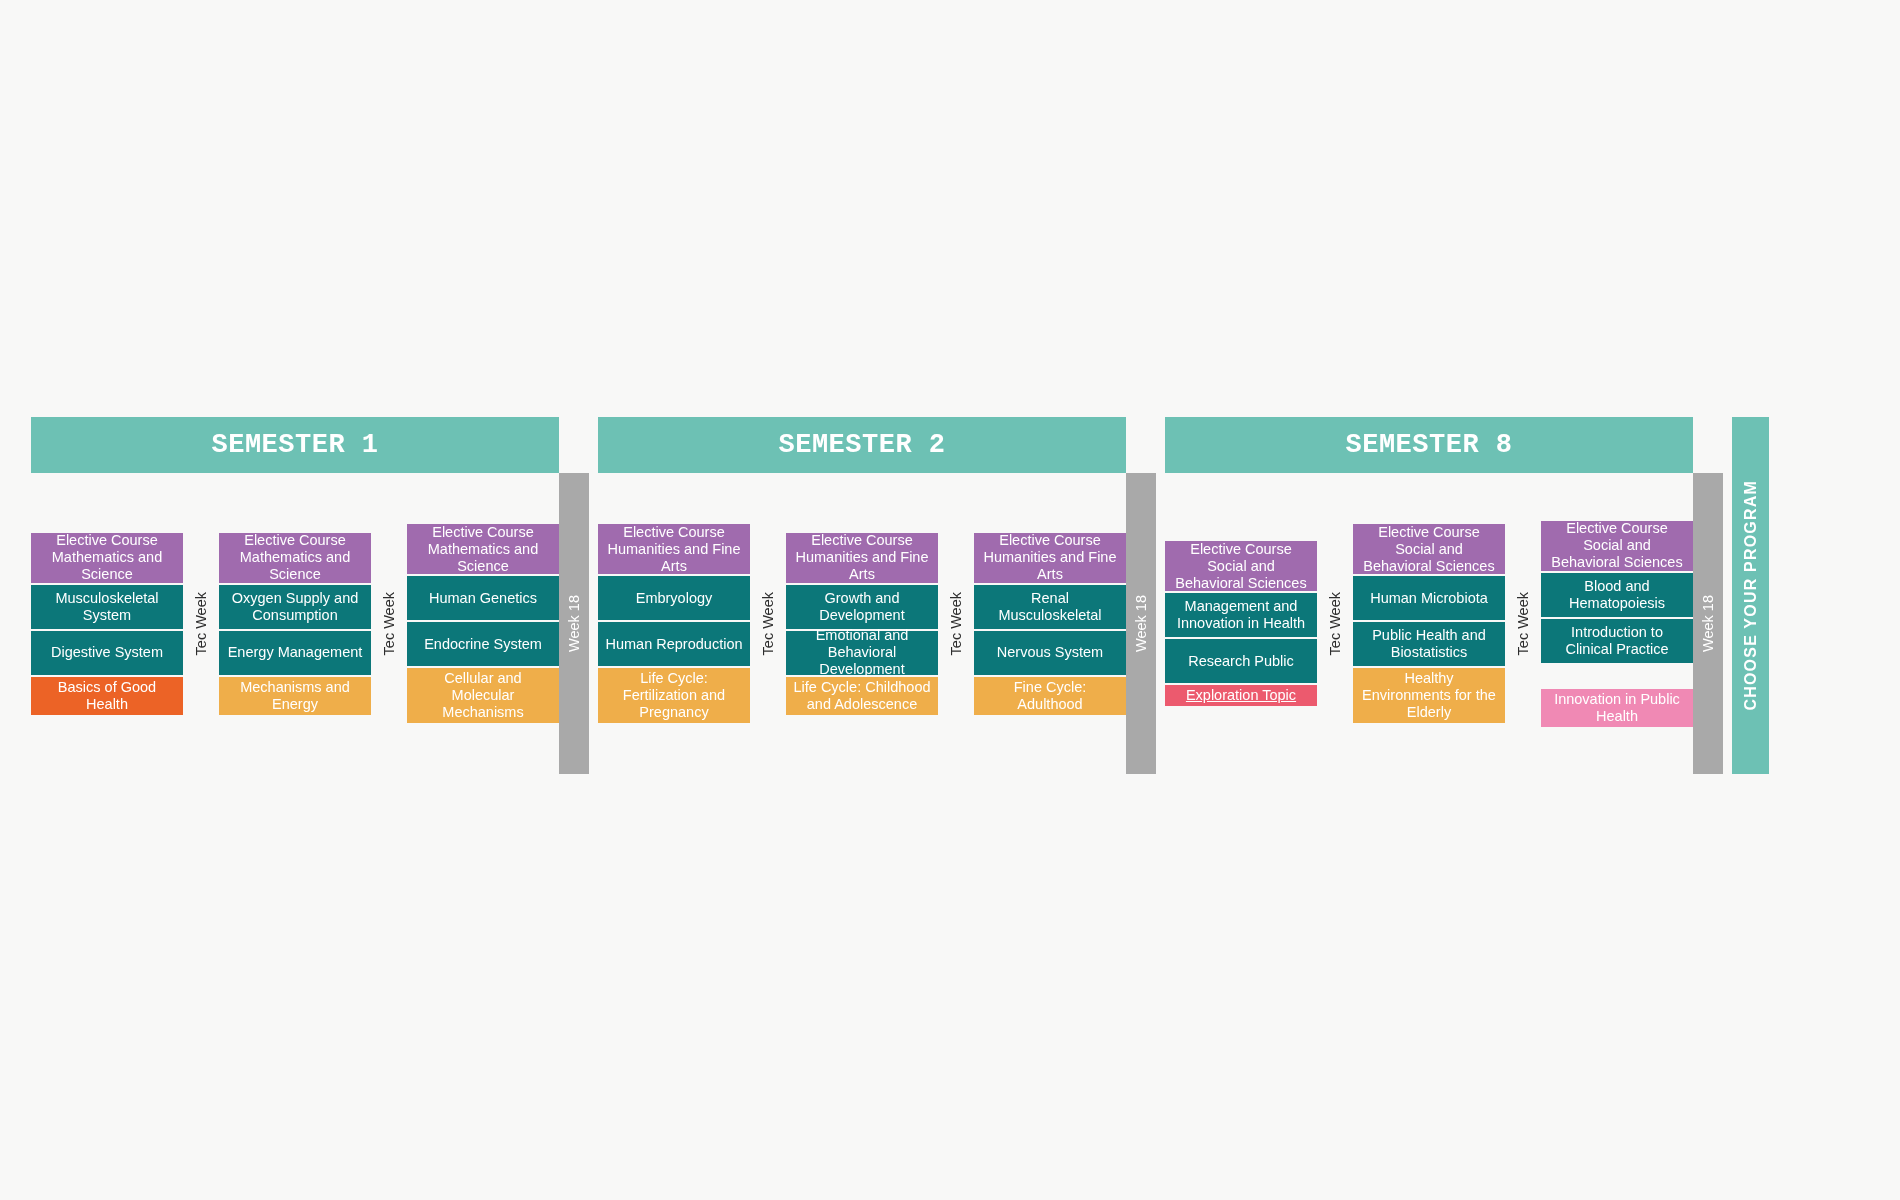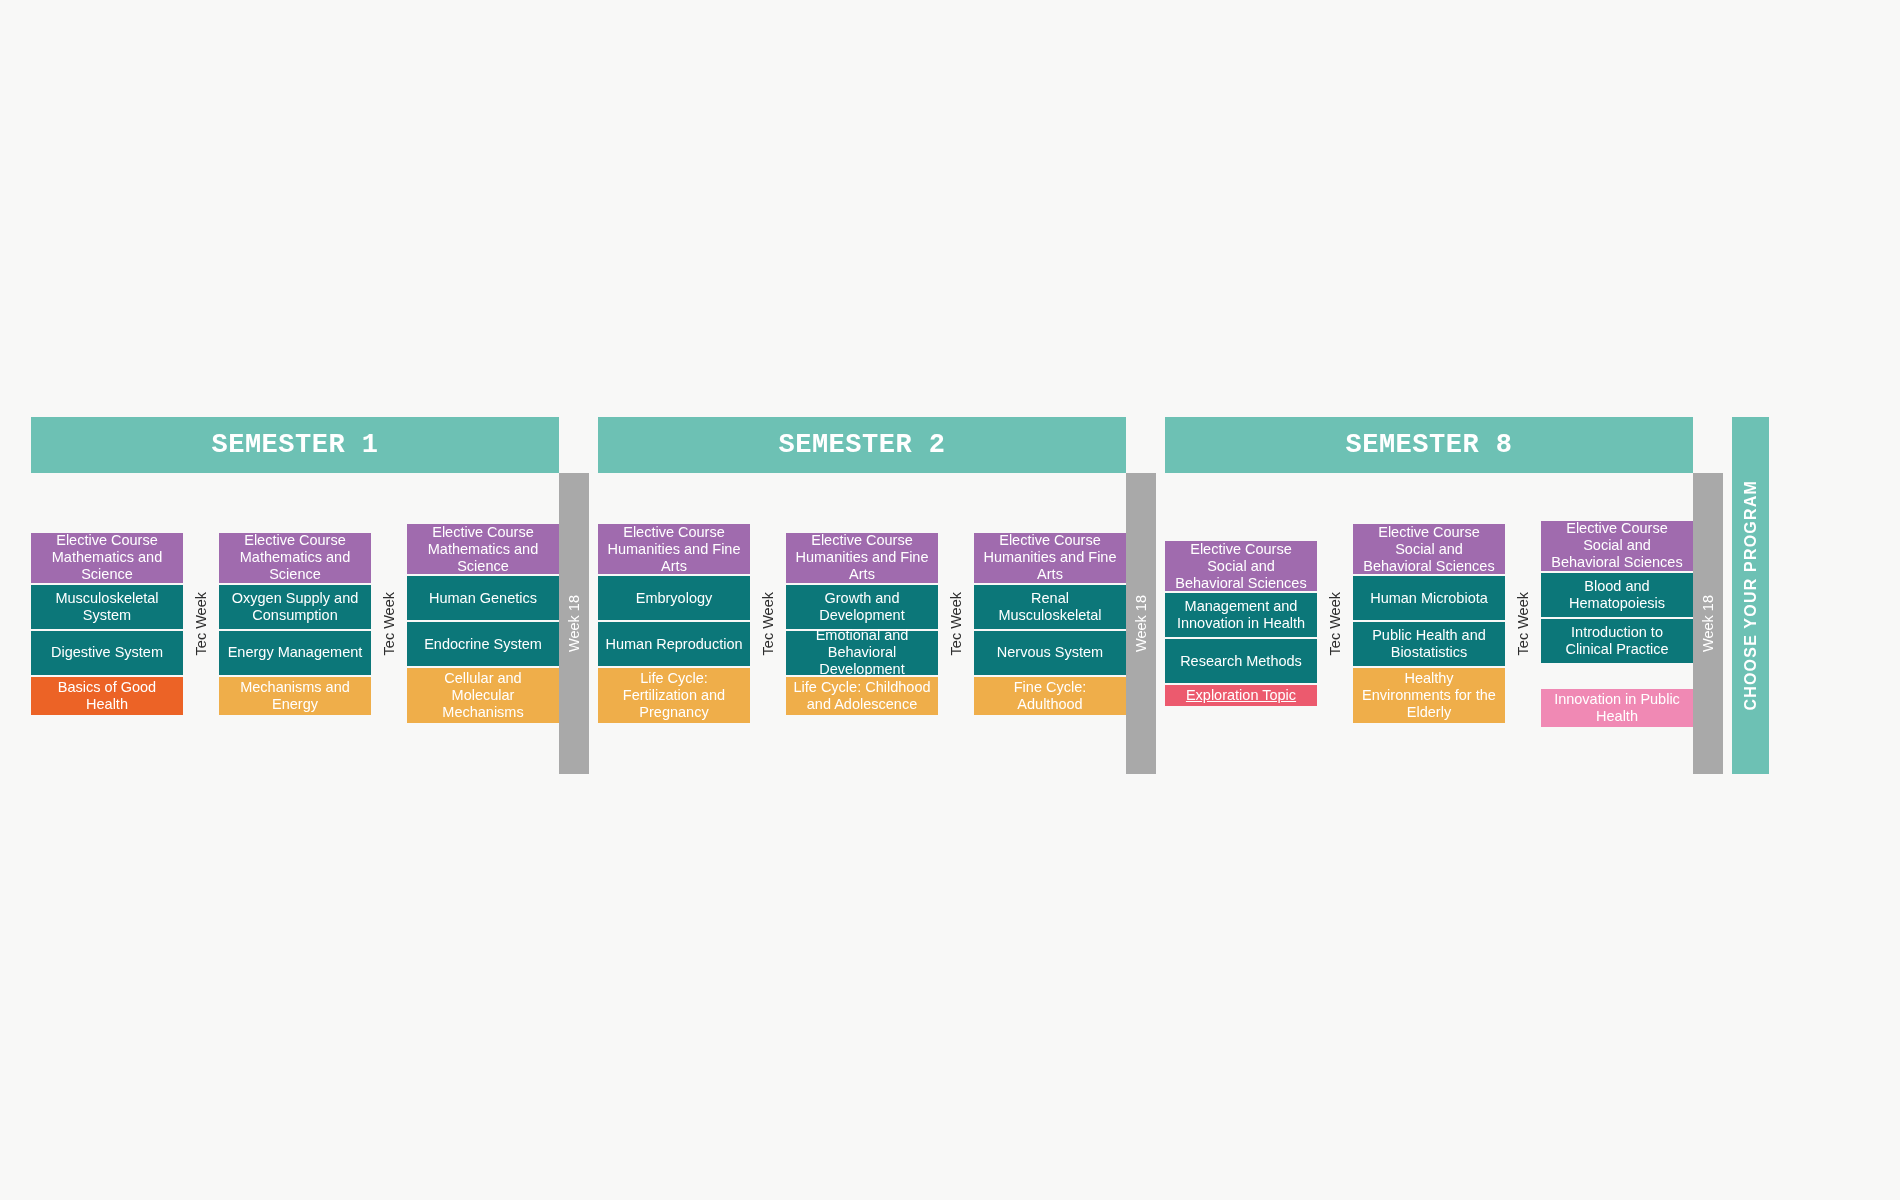--- a/index.html
+++ b/index.html
@@ -176,21 +176,21 @@
           <span>Week 18</span>
         </div>
       </div>
       <div class="gap-sem"></div>
       <div class="sem-group">
         <div class="sem-header">SEMESTER 8</div>
         <div class="sem-body">
           <div class="course-col">
             <div class="blk elective">Elective Course Social and Behavioral Sciences</div>
             <div class="blk core">Management and Innovation in Health</div>
-            <div class="blk core">Research Methods</div>
+            <div class="blk core">Research Public</div>
             <div class="blk capstone cap-crimson">Exploration Topic</div>
           </div>
           <div class="sep tec">
             <span>Tec Week</span>
           </div>
           <div class="course-col">
             <div class="blk elective">Elective Course Social and Behavioral Sciences</div>
             <div class="blk core">Human Microbiota</div>
             <div class="blk core">Public Health and Biostatistics</div>
             <div class="blk capstone cap-amber">Healthy Environments for the Elderly</div>

